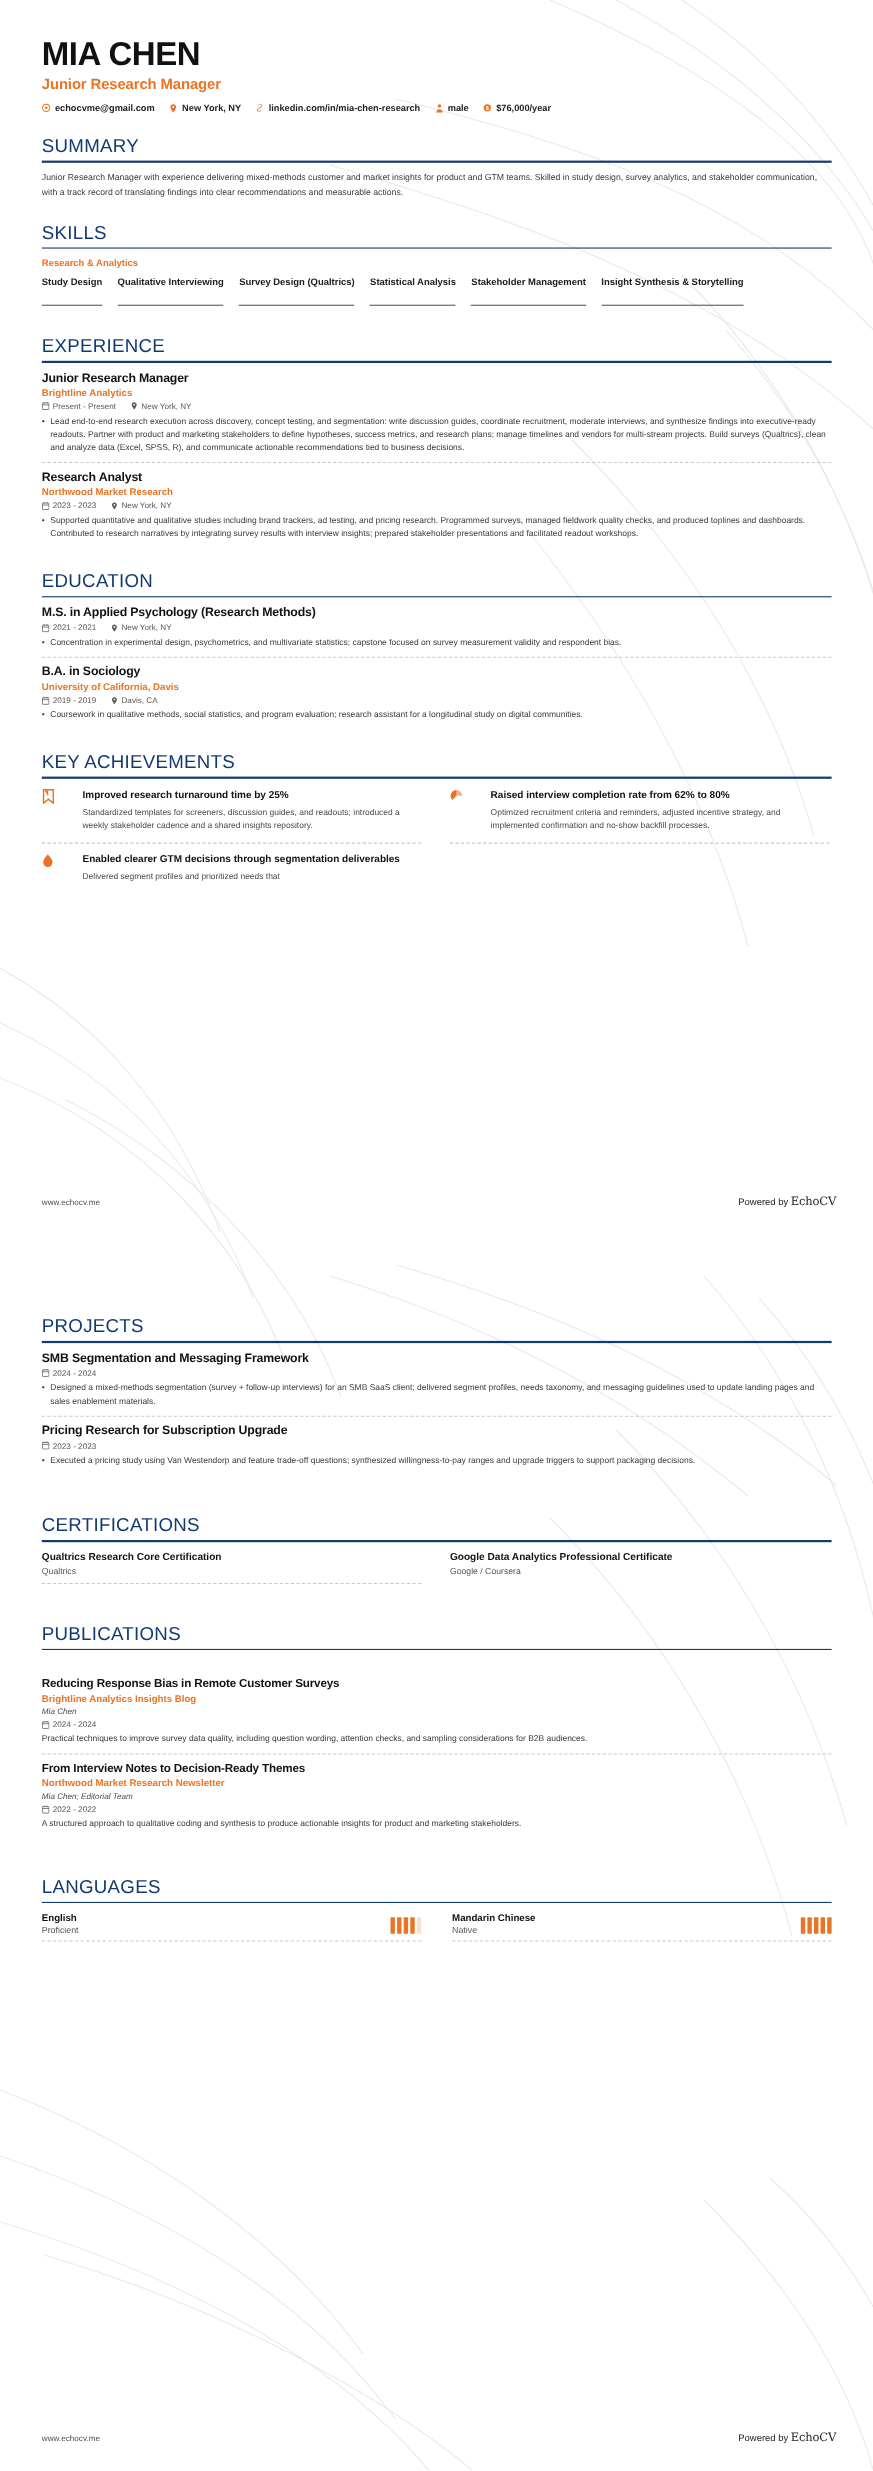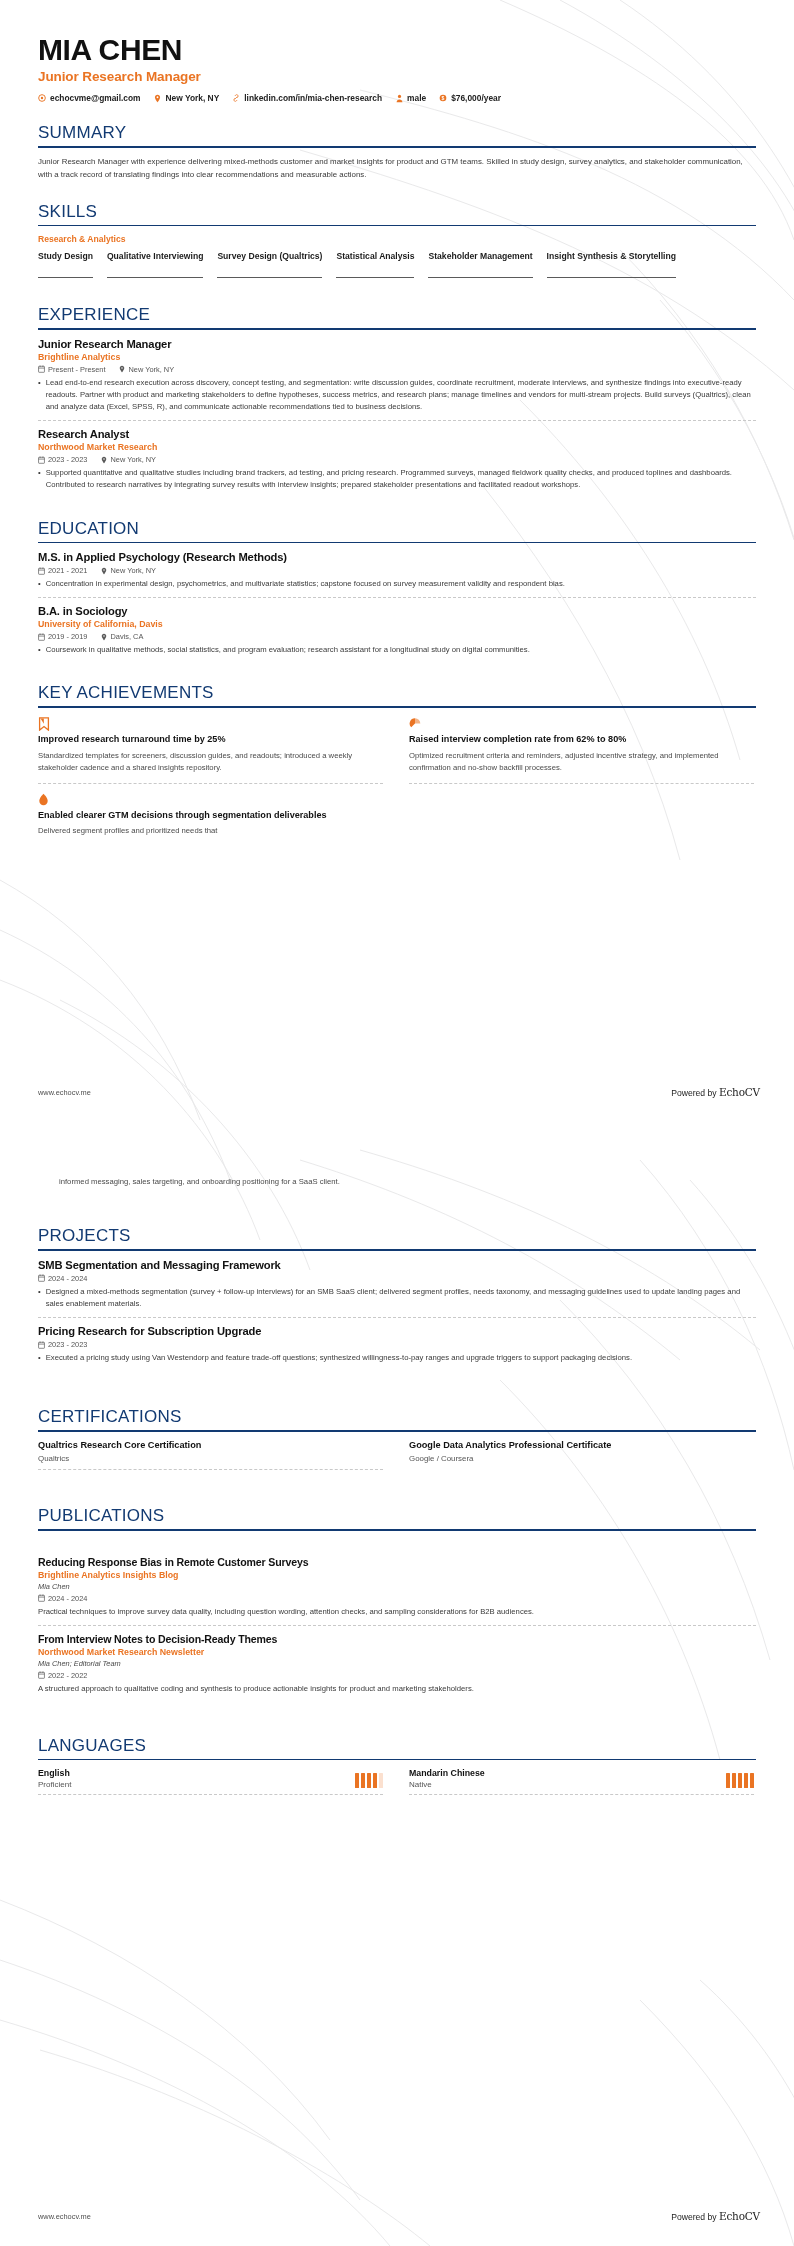--- a/index.html
+++ b/index.html
@@ -109,36 +109,36 @@
   .meta-item { display: inline-flex; align-items: center; gap: 3px; }
   .meta-ico { width: 7px; height: 8px; display: inline-flex; align-items: center; justify-content: center; color: #5a5a5a; }
   .entry-byline { font-size: 7.4px; font-style: italic; color: #4a4a4a; margin-top: 2px; }
   .bullets { margin-top: 3px; }
   .bullet { display: flex; gap: 5px; font-size: 7.7px; line-height: 1.58; color: #3a3a3a; }
   .bullet .dot { color: #3a3a3a; flex: 0 0 auto; line-height: 1.58; }
   .plain-desc { font-size: 7.7px; line-height: 1.58; color: #3a3a3a; margin-top: 3px; }
 
   
   .ach-grid { display: flex; flex-wrap: wrap; column-gap: 26px; }
-  .ach { width: 345px; display: flex; gap: 2px; padding-bottom: 8px; margin-bottom: 8px; border-bottom: 1px dashed #c9c9c9; flex-direction: column; }
+  .ach { width: 345px; display: flex; gap: 24px; padding-bottom: 8px; margin-bottom: 8px; border-bottom: 1px dashed #c9c9c9; }
   .ach-ico { flex: 0 0 auto; width: 13px; height: 14px; color: #ea7423; margin-top: 1px; }
   .ach-ico svg { display: block; }
   .ach-body { flex: 1 1 auto; }
   .ach-title { font-size: 9.1px; font-weight: 700; color: #121212; line-height: 1.42; }
   .ach-desc { font-size: 7.7px; line-height: 1.6; color: #4a4a4a; margin-top: 4px; }
 
   
   .two-col { display: flex; flex-wrap: wrap; column-gap: 26px; }
   .col-item { width: 345px; padding-bottom: 6px; margin-bottom: 6px; border-bottom: 1px dashed #c9c9c9; }
   .col-item.nb { border-bottom: none; }
   .cert-name { font-size: 9.2px; font-weight: 700; color: #121212; }
   .cert-issuer { font-size: 7.9px; color: #555555; margin-top: 4px; }
 
   
-  .lang-grid { display: flex; flex-wrap: wrap; column-gap: 26px; }
+  .lang-grid { display: flex; flex-wrap: wrap; column-gap: 26px; justify-content: space-between; }
   .lang { width: 345px; display: flex; align-items: flex-start; justify-content: space-between;
           padding-bottom: 5px; border-bottom: 1px dashed #c9c9c9; }
   .lang-name { font-size: 8.8px; font-weight: 700; color: #121212; }
   .lang-level { font-size: 8px; color: #555555; margin-top: 2px; }
   .lang-bars { display: flex; gap: 2.5px; margin-top: 5px; }
   .lb { width: 3.6px; height: 15px; background: #ea7423; border-radius: 0.5px; }
   .lb.off { background: #fbe0cf; }
 
   
   .pg-footer {
@@ -451,23 +451,20 @@
       <div class="pg-footer">
         <span>www.echocv.me</span>
         <span class="brand">
           <b>Powered by </b><span class="mark">EchoCV</span>
         </span>
       </div>
     </div>
 
     <div class="pg pg-2">
 
-      <div style="padding-left:21px; padding-top:18px;">
-        <div class="ach-desc" style="margin-top:0;">informed messaging, sales targeting, and onboarding positioning for a SaaS client.</div>
-      </div>
 
       <div class="section" style="margin-top:38px;">
         <div class="sec-title">PROJECTS</div>
         <div class="sec-rule"></div>
 
         <div class="entry">
           <div class="entry-title">SMB Segmentation and Messaging Framework</div>
           <div class="entry-meta">
             <span class="meta-item">
               <span class="meta-ico">

